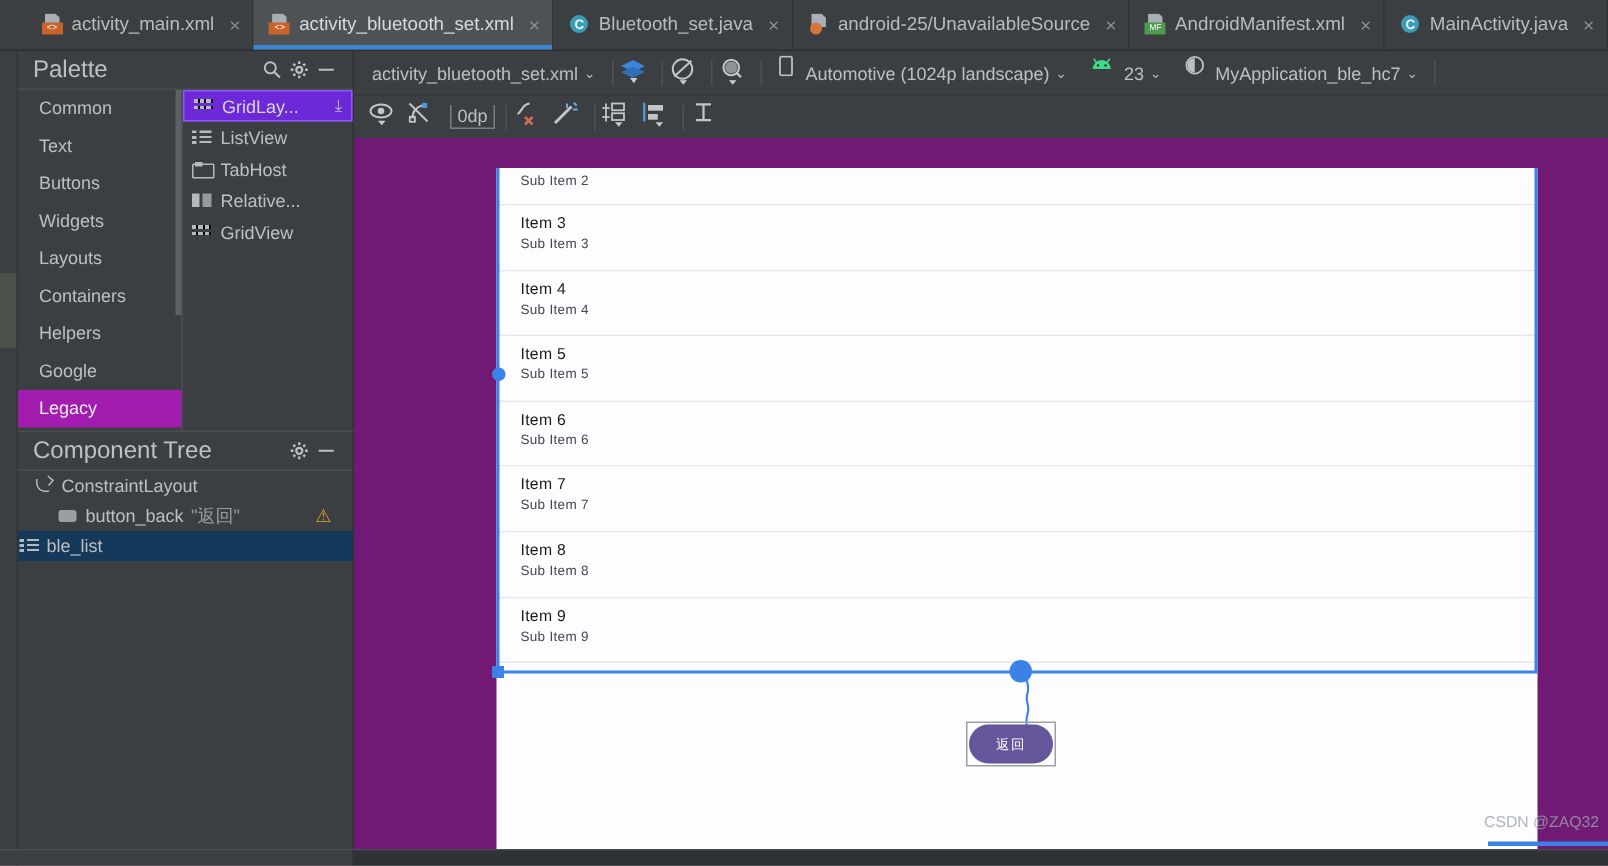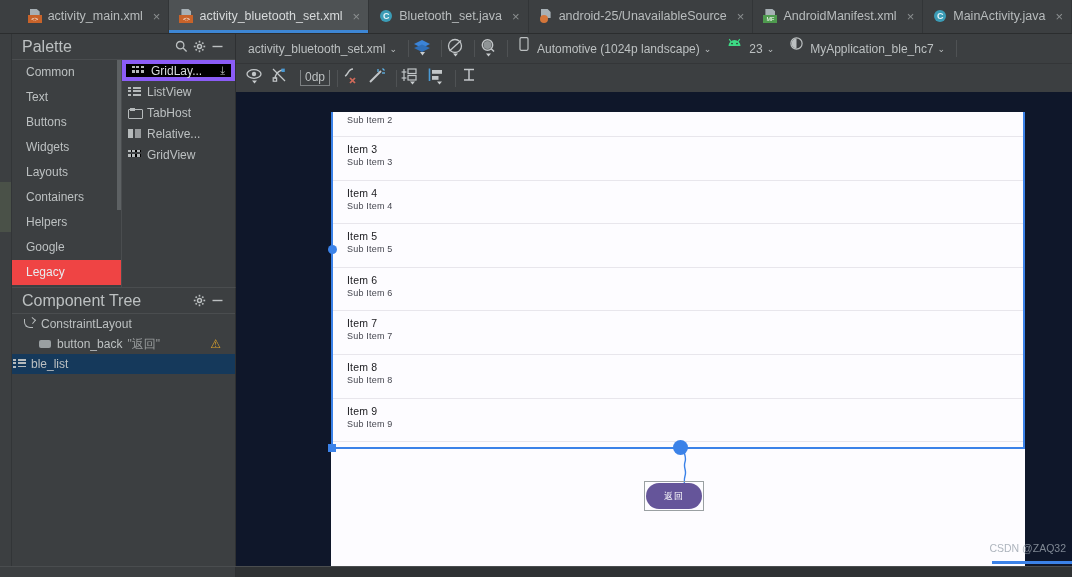--- a/index.html
+++ b/index.html
@@ -71,26 +71,26 @@
   .panel-head {
     height:26px; display:flex; align-items:center; padding:0 8px 0 10px;
     color:#bcc0c1; font-size:16px; border-bottom:1px solid #4a4d4f;
   }
   .panel-head .title { flex:1; }
   .hicon { width:18px; height:18px; position:relative; display:inline-block; cursor:pointer; }
   .hicon svg { position:absolute; left:2px; top:2px; }
   .pal-body { display:flex; height:227px; }
   .pal-cats { width:110px; border-right:1px solid #4a4d4f; position:relative; }
   .pal-cat { height:25px; line-height:25px; padding-left:14px; color:#bcc0c1; font-size:12px; }
-  .pal-cat.sel { background:#ef4444; color:#e8ecef; }
+  .pal-cat.sel { background:#a21caf; color:#e8ecef; }
   .pal-scroll { position:absolute; right:0; top:0; width:4px; height:150px; background:#5d6163; }
   .pal-items { flex:1; position:relative; }
   .pal-item { height:21px; display:flex; align-items:center; gap:6px; padding-left:6px;
     color:#bcc0c1; font-size:12px; }
-  .pal-item.sel { background:#000000; border:4px solid #8b5cf6; color:#d5d9da; }
+  .pal-item.sel { background:#6d28d9; border:1px solid #8b5cf6; color:#d5d9da; }
   .pal-item .dl { margin-left:auto; margin-right:6px; color:#bcc0c1; font-size:11px; }
   .gico { width:13px; height:13px; position:relative; display:inline-block; flex:0 0 13px; }
   .gico-grid::before{content:'';position:absolute;left:0;top:2px;width:13px;height:9px;
     background: repeating-linear-gradient(to right,#b6babb 0 3px,transparent 3px 4.3px),
                 repeating-linear-gradient(to bottom,#000 0 0);
     -webkit-mask: repeating-linear-gradient(to bottom,#000 0 2.5px,transparent 2.5px 4.5px);
             mask: repeating-linear-gradient(to bottom,#000 0 2.5px,transparent 2.5px 4.5px);}
   .gico-list::before{content:'';position:absolute;left:0;top:2px;width:3px;height:9px;
     background: repeating-linear-gradient(to bottom,#b6babb 0 2px,transparent 2px 3.5px);}
   .gico-list::after{content:'';position:absolute;left:5px;top:2px;width:8px;height:9px;
@@ -139,21 +139,21 @@
   .caret { color:#bcc0c1; font-size:9px; }
   .vsep { width:1px; height:17px; background:#4f5254; margin:0 3px; }
   .tbi { width:26px; height:24px; position:relative; display:inline-block; }
   .dpbox { color:#bcc0c1; font-size:12px; border-bottom:1px solid #7c8082;
     border-left:1px solid #7c8082; border-right:1px solid #7c8082; padding:0 4px 1px;
     margin:0 4px; }
 
   
   .canvas {
     position:absolute; left:236px; top:92px; right:0; bottom:11px;
-    background:#0f172a; overflow:hidden;
+    background:#701a75; overflow:hidden;
   }
   .device {
     position:absolute; left:95px; top:20px; width:694px; height:455px;
     background:#fdfcff;
   }
   
   .listwrap { position:absolute; left:96px; top:21px; width:692px; height:335px; overflow:hidden; }
   .lrow { height:43.6px; padding:6px 0 0 15px; border-bottom:1px solid #e8e6ec;
     background:#fdfcff; }
   .lrow .t1 { color:#1b1b1f; font-size:10.5px; font-weight:normal; letter-spacing:.2px; }

